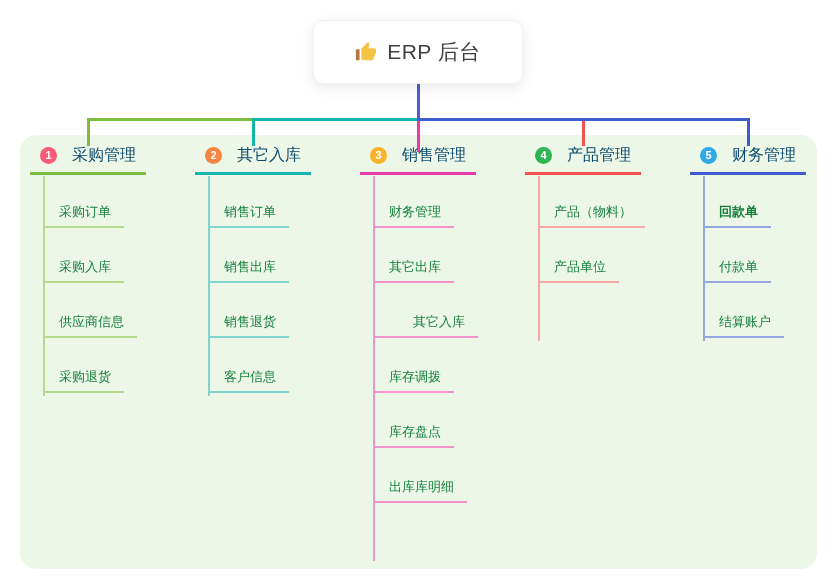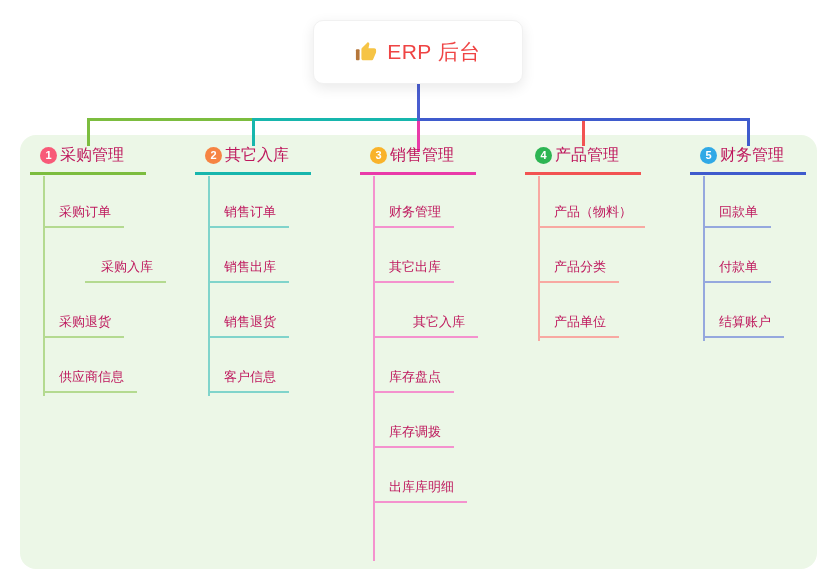--- a/index.html
+++ b/index.html
@@ -14,45 +14,45 @@
     border-radius:16px;
   }
   #root-card{
     position:absolute;left:313px;top:20px;width:210px;height:64px;
     background:#ffffff;border:1px solid #f1f1f1;border-radius:10px;
     box-shadow:0 4px 14px rgba(0,0,0,.09);
     display:flex;align-items:center;justify-content:center;gap:10px;
     box-sizing:border-box;
   }
   #root-card .root-label{
-    font-size:21px;font-weight:500;color:#ef4444;letter-spacing:.5px;
+    font-size:21px;font-weight:500;color:#404040;letter-spacing:.5px;
   }
   .seg{position:absolute;}
   .branch{position:absolute;top:145px;width:160px;}
   .branch-title{
     display:flex;align-items:center;min-width:116px;width:fit-content;
     box-sizing:border-box;padding:0 10px 6px 10px;
     border-bottom:3px solid #000;
   }
   .badge{
     width:17px;height:17px;border-radius:50%;flex:0 0 17px;
     color:#fff;font-size:11px;font-weight:bold;line-height:17px;
     text-align:center;
   }
   .branch-label{
-    margin-left:3px;font-size:16px;font-weight:500;color:#be185d;
+    margin-left:15px;font-size:16px;font-weight:500;color:#0c4a6e;
     white-space:nowrap;
   }
   .vline{position:absolute;left:13px;top:31px;width:2px;}
   .children{margin-left:13px;}
   .child-row{height:55px;display:flex;align-items:flex-end;}
   .child-row:first-child{height:53px;}
   .child-node{
     display:inline-block;white-space:nowrap;
-    font-size:13px;color:#be185d;
+    font-size:13px;color:#15803d;
     padding:0 13px 5px 16px;
     border-bottom:2px solid #000;
     text-align:right;
   }
 </style>
 </head>
 <body>
 
 <div id="canvas">
   <div id="green-panel" style="background: rgb(236, 247, 231);"></div>
@@ -83,27 +83,27 @@
         <div class="branch-title" style="border-bottom-color: rgb(124, 189, 63);">
           <span class="badge" style="background: rgb(248, 90, 120);">1</span>
           <span class="branch-label">采购管理</span>
         </div>
         <div class="vline" style="background: rgb(180, 218, 144); height: 220px;"></div>
         <div class="children">
           <div class="child-row">
             <span class="child-node" style="border-bottom-color: rgb(180, 218, 144);">采购订单</span>
           </div>
           <div class="child-row">
-            <span class="child-node" style="border-bottom-color: rgb(180, 218, 144); margin-left: 42px;">采购入库</span>
+            <span class="child-node" style="border-bottom-color: rgb(180, 218, 144);">采购入库</span>
+          </div>
+          <div class="child-row">
+            <span class="child-node" style="border-bottom-color: rgb(180, 218, 144);">供应商信息</span>
           </div>
           <div class="child-row">
             <span class="child-node" style="border-bottom-color: rgb(180, 218, 144);">采购退货</span>
-          </div>
-          <div class="child-row">
-            <span class="child-node" style="border-bottom-color: rgb(180, 218, 144);">供应商信息</span>
           </div>
         </div>
       </div>
       <div class="branch" style="left: 195px;">
         <div class="branch-title" style="border-bottom-color: rgb(23, 182, 173);">
           <span class="badge" style="background: rgb(246, 132, 67);">2</span>
           <span class="branch-label">其它入库</span>
         </div>
         <div class="vline" style="background: rgb(128, 212, 203); height: 220px;"></div>
         <div class="children">
@@ -131,57 +131,54 @@
           <div class="child-row">
             <span class="child-node" style="border-bottom-color: rgb(244, 146, 206);">财务管理</span>
           </div>
           <div class="child-row">
             <span class="child-node" style="border-bottom-color: rgb(244, 146, 206);">其它出库</span>
           </div>
           <div class="child-row">
             <span class="child-node" style="border-bottom-color: rgb(244, 146, 206); padding-left: 40px;">其它入库</span>
           </div>
           <div class="child-row">
-            <span class="child-node" style="border-bottom-color: rgb(244, 146, 206);">库存盘点</span>
+            <span class="child-node" style="border-bottom-color: rgb(244, 146, 206);">库存调拨</span>
           </div>
           <div class="child-row">
-            <span class="child-node" style="border-bottom-color: rgb(244, 146, 206);">库存调拨</span>
+            <span class="child-node" style="border-bottom-color: rgb(244, 146, 206);">库存盘点</span>
           </div>
           <div class="child-row">
             <span class="child-node" style="border-bottom-color: rgb(244, 146, 206);">出库库明细</span>
           </div>
         </div>
       </div>
       <div class="branch" style="left: 525px;">
         <div class="branch-title" style="border-bottom-color: rgb(242, 83, 82);">
           <span class="badge" style="background: rgb(45, 181, 83);">4</span>
           <span class="branch-label">产品管理</span>
         </div>
         <div class="vline" style="background: rgb(248, 169, 162); height: 165px;"></div>
         <div class="children">
           <div class="child-row">
             <span class="child-node" style="border-bottom-color: rgb(248, 169, 162);">产品（物料）</span>
           </div>
           <div class="child-row">
-            <span class="child-node" style="border-bottom-color: rgb(248, 169, 162);">产品分类</span>
-          </div>
-          <div class="child-row">
             <span class="child-node" style="border-bottom-color: rgb(248, 169, 162);">产品单位</span>
           </div>
         </div>
       </div>
       <div class="branch" style="left: 690px;">
         <div class="branch-title" style="border-bottom-color: rgb(63, 91, 205);">
           <span class="badge" style="background: rgb(48, 169, 230);">5</span>
           <span class="branch-label">财务管理</span>
         </div>
         <div class="vline" style="background: rgb(149, 168, 222); height: 165px;"></div>
         <div class="children">
           <div class="child-row">
-            <span class="child-node" style="border-bottom-color: rgb(149, 168, 222);">回款单</span>
+            <span class="child-node" style="border-bottom-color: rgb(149, 168, 222); font-weight: bold;">回款单</span>
           </div>
           <div class="child-row">
             <span class="child-node" style="border-bottom-color: rgb(149, 168, 222);">付款单</span>
           </div>
           <div class="child-row">
             <span class="child-node" style="border-bottom-color: rgb(149, 168, 222);">结算账户</span>
           </div>
         </div>
       </div>
     </div>

